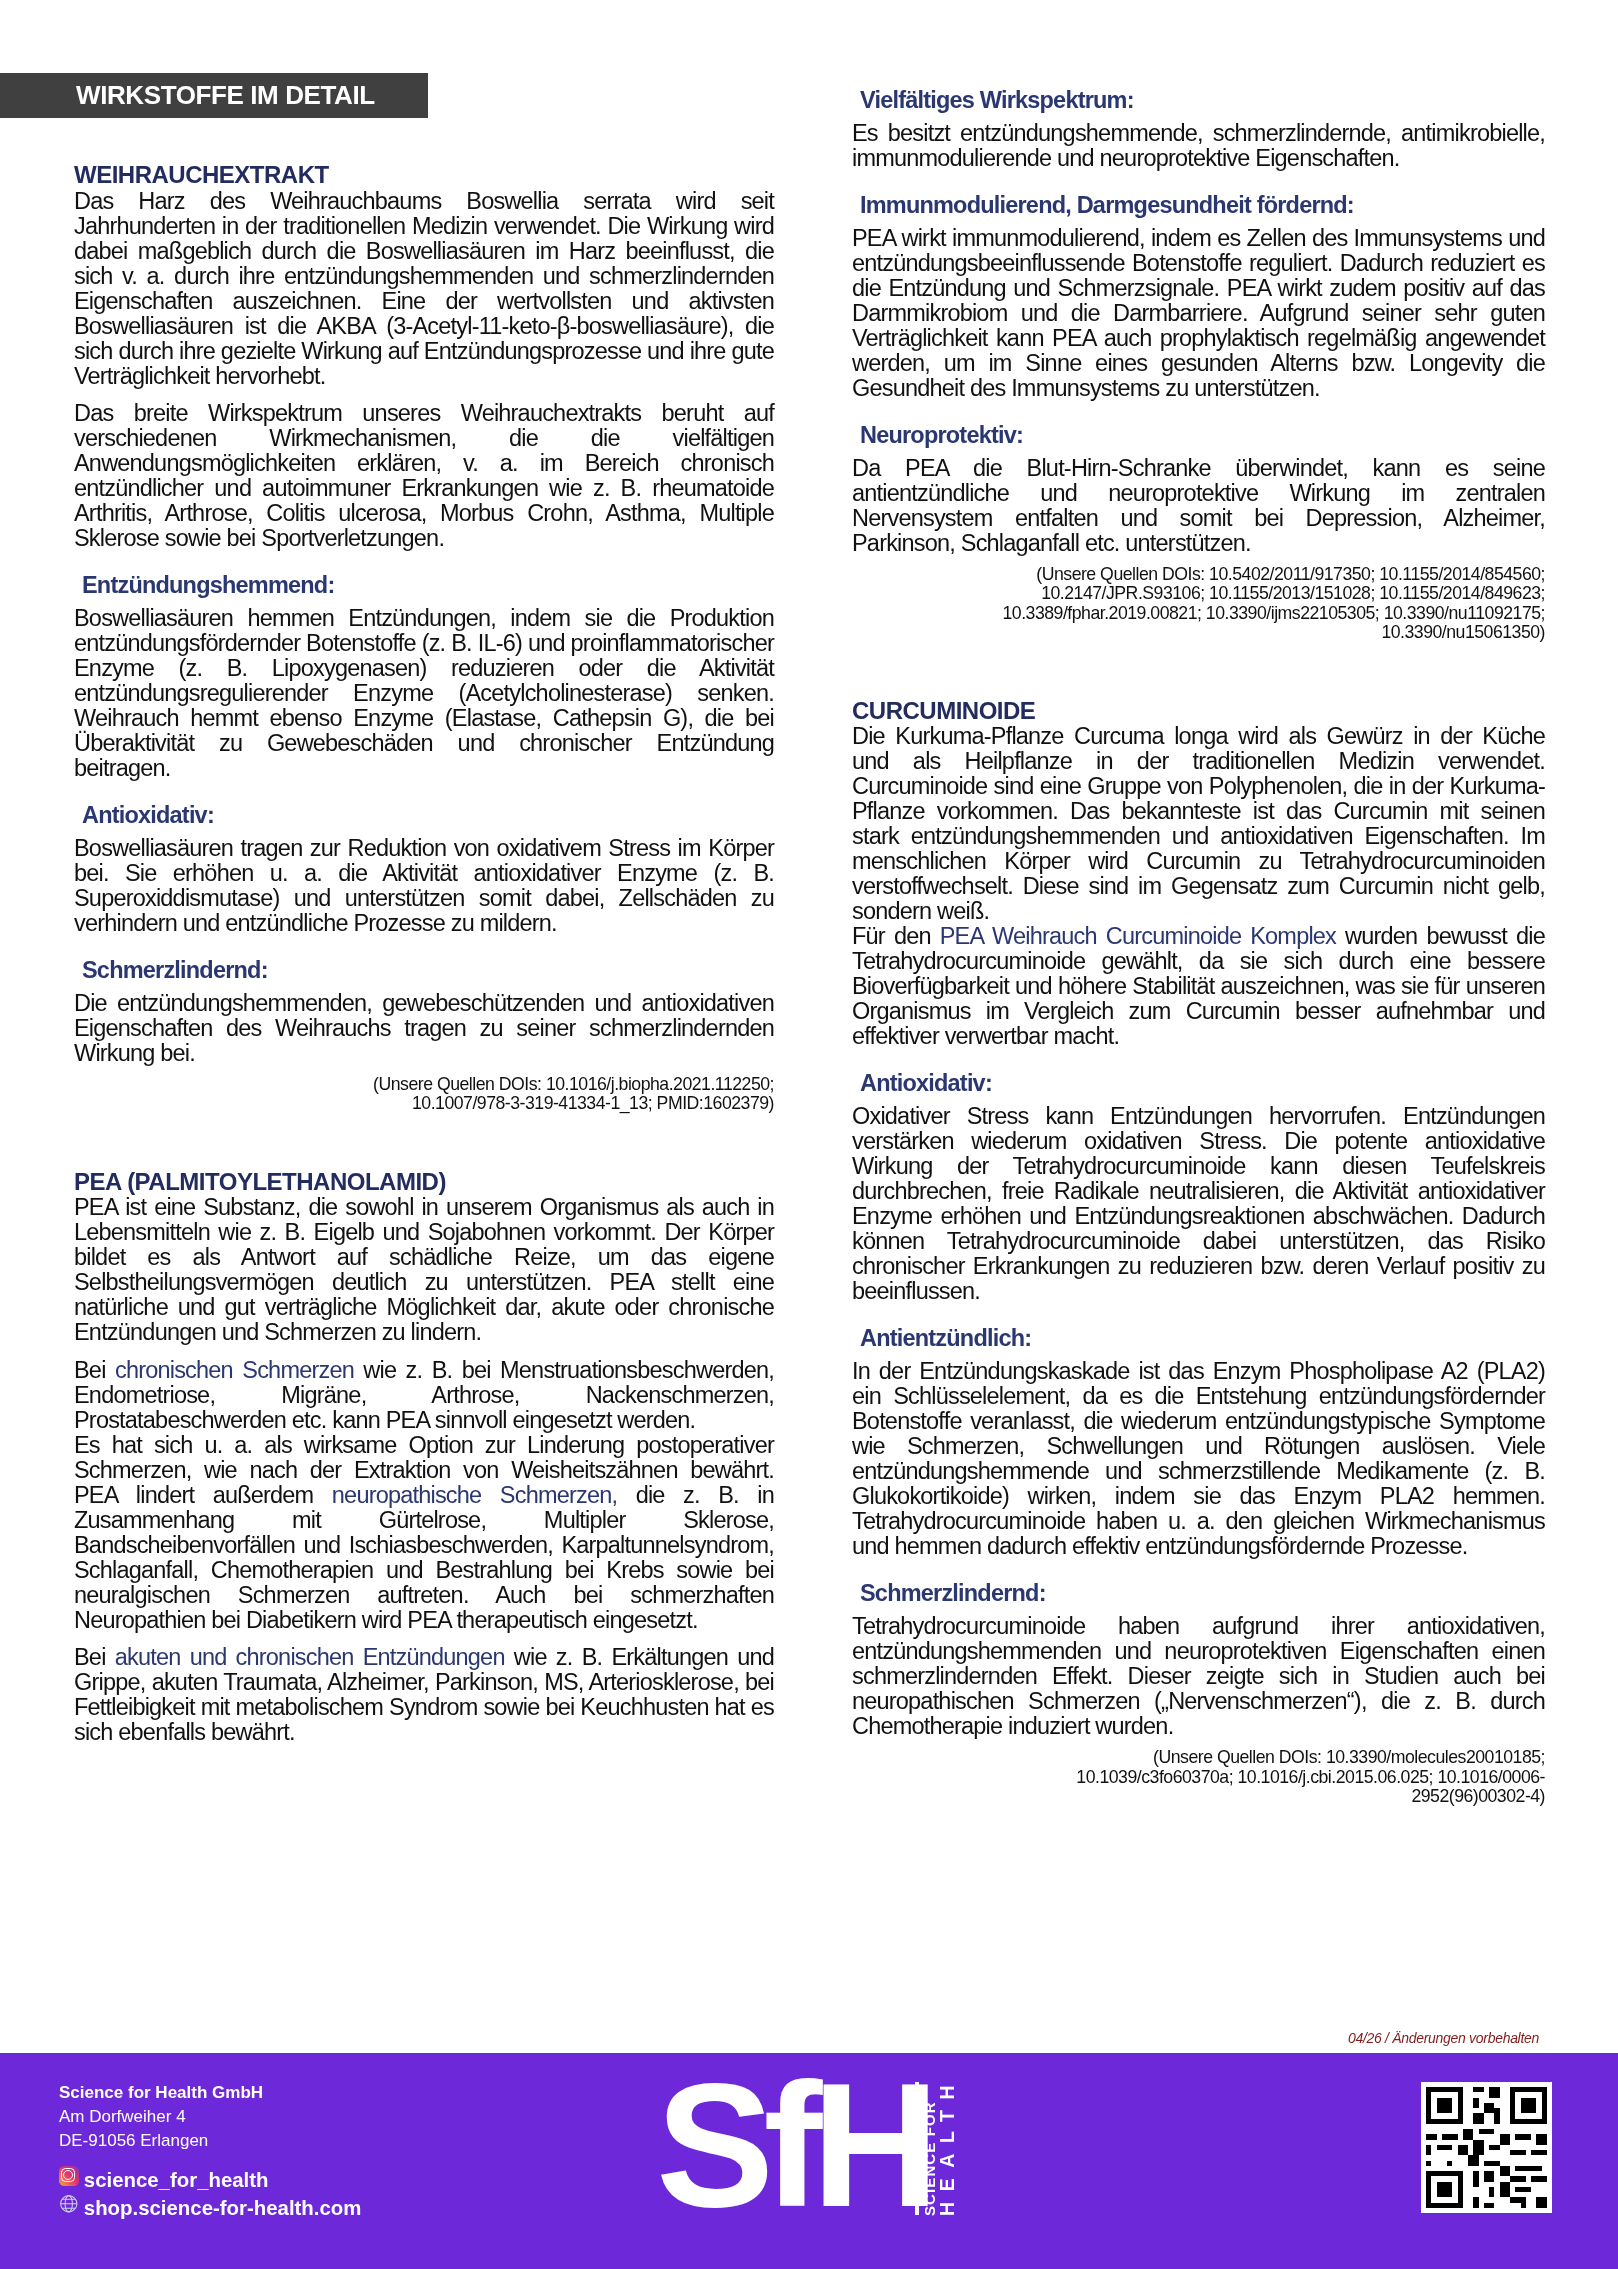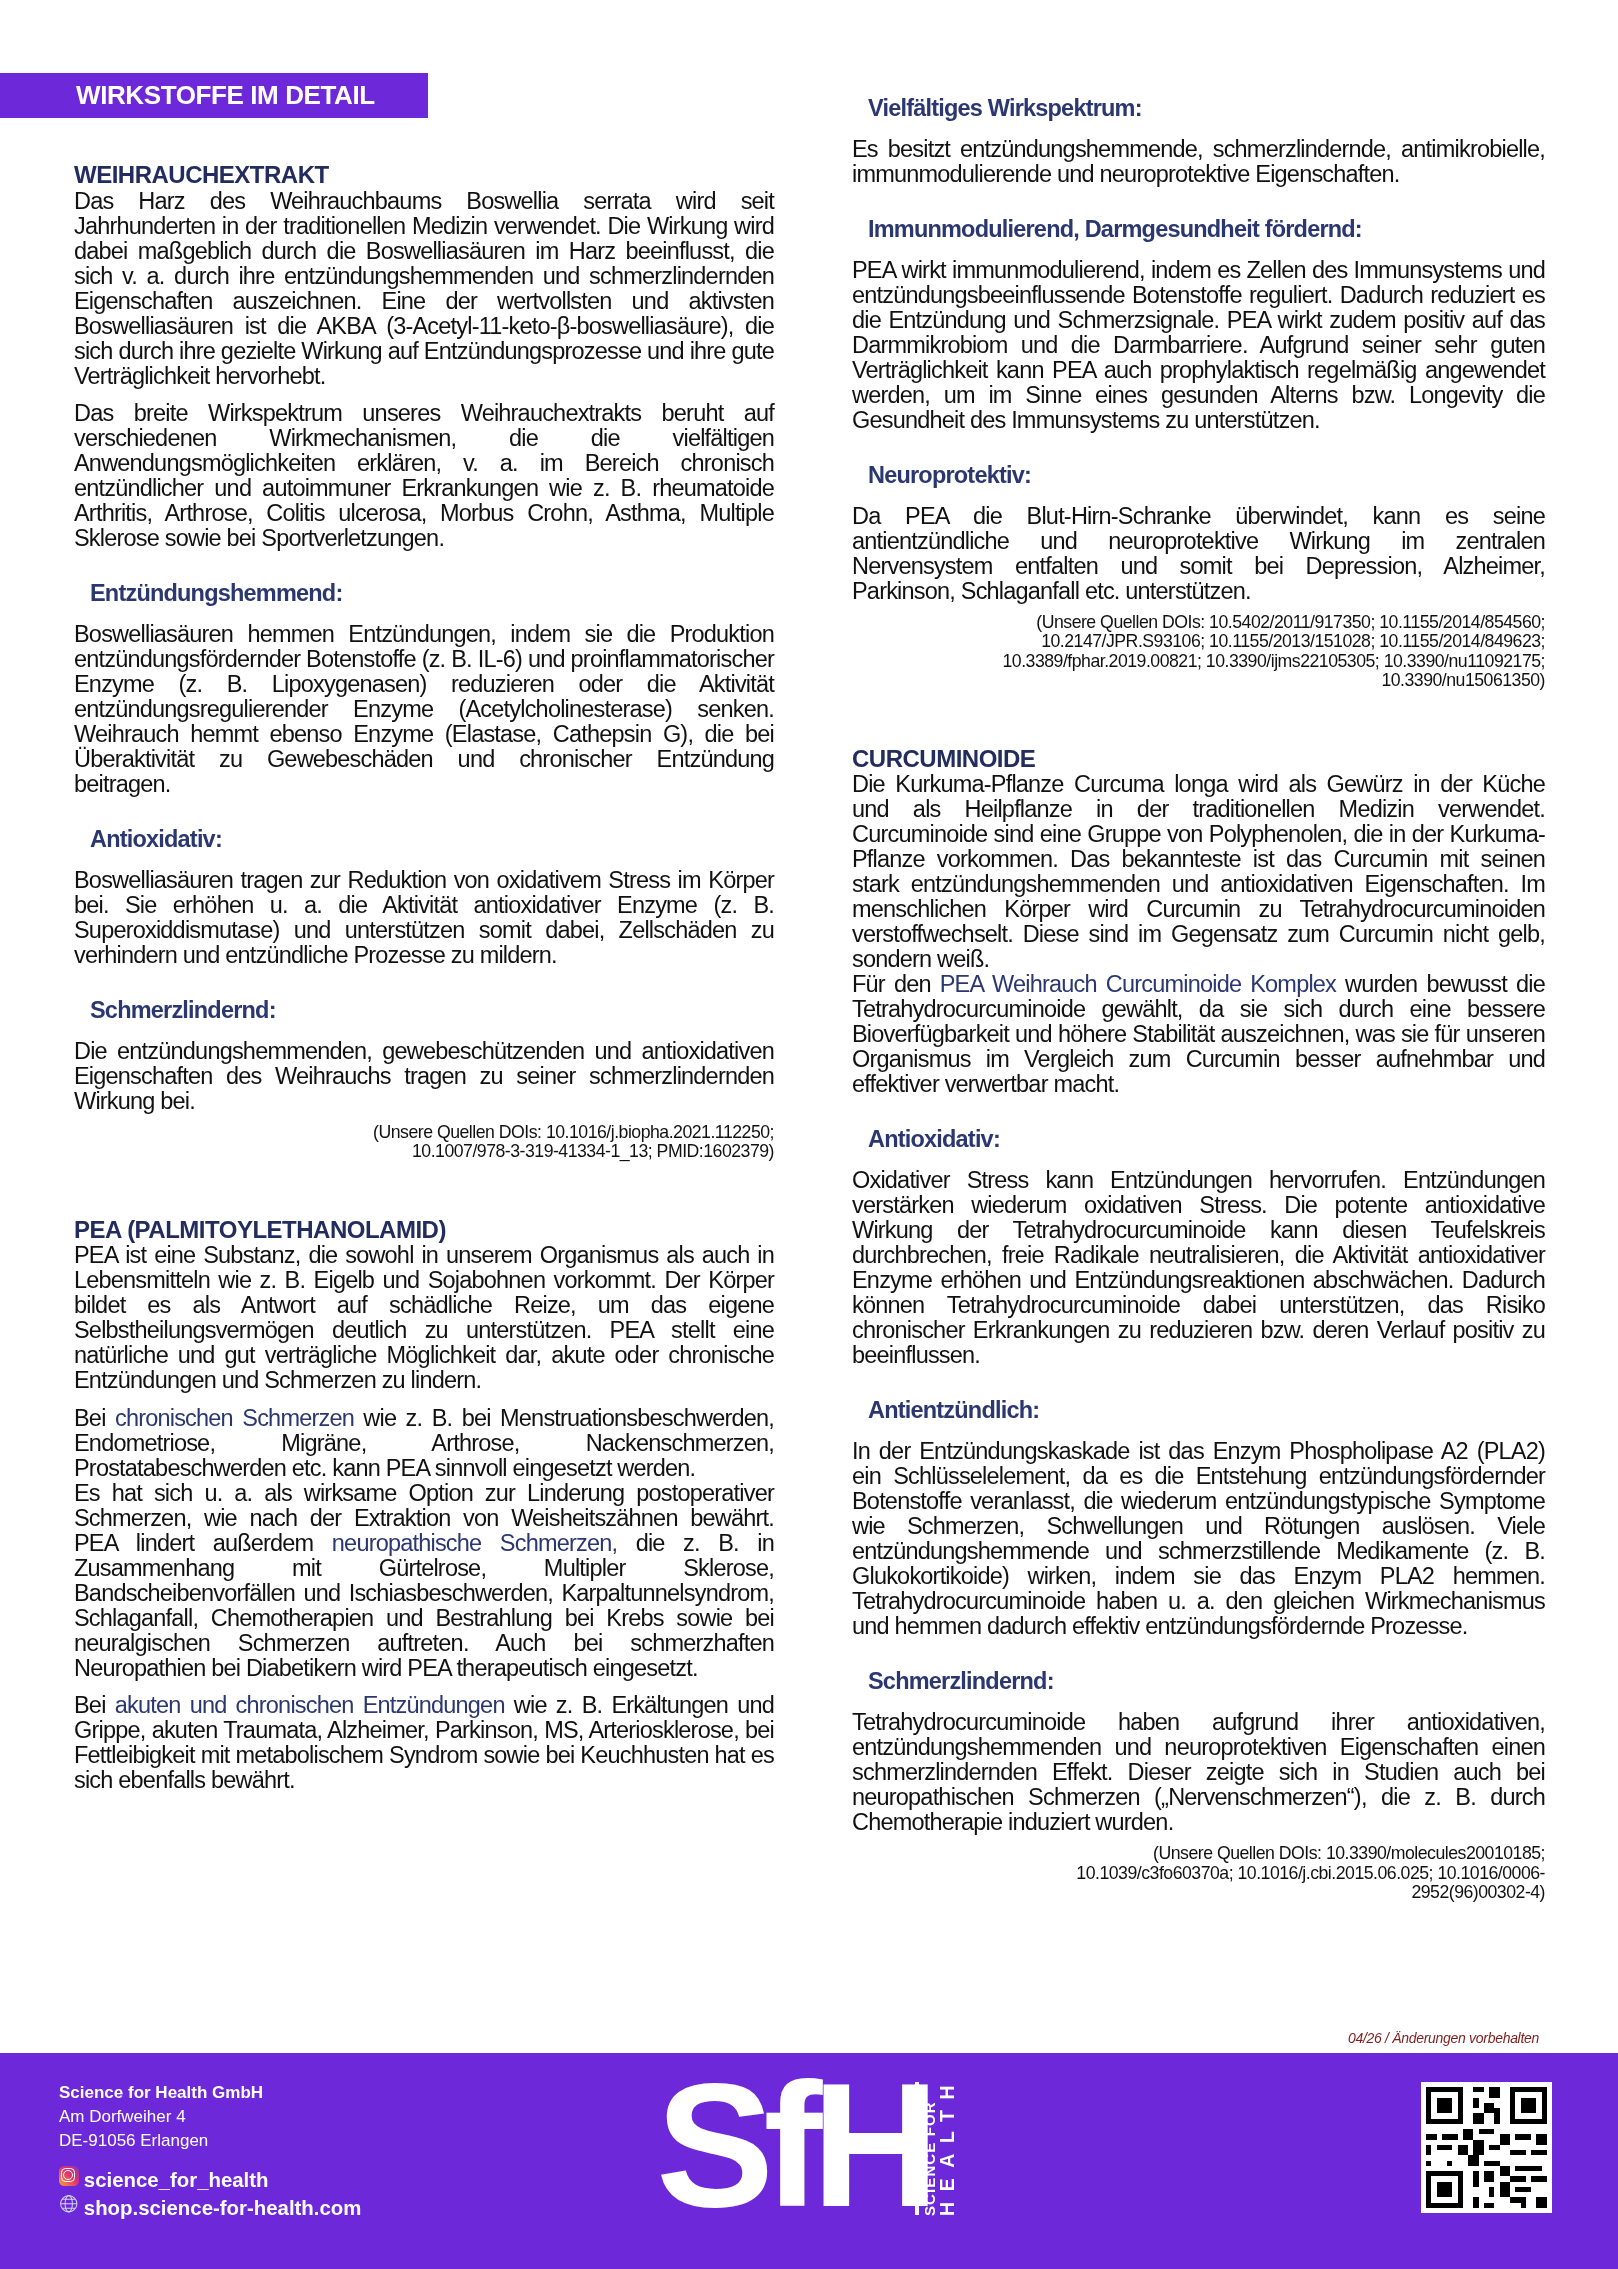--- a/index.html
+++ b/index.html
@@ -3,38 +3,38 @@
 <meta charset="utf-8">
 <style>
   html, body { margin: 0; padding: 0; }
   body {
     width: 1618px; height: 2270px; position: relative; overflow: hidden;
     background: #ffffff; color: #111111;
     font-family: "Liberation Sans", sans-serif;
   }
   .banner {
     position: absolute; left: 0; top: 73px; width: 428px; height: 45px;
-    background: #6d28d9; color: #ffffff;
+    background: #404040; color: #ffffff;
     font-weight: bold; font-size: 26px; letter-spacing: -0.4px;
     line-height: 45px; box-sizing: border-box; padding-left: 76px;
   }
   .col {
     position: absolute; top: 0;
     font-size: 23.5px; line-height: 25px;
     text-align: justify; hyphens: manual;
     letter-spacing: -0.8px; word-spacing: 0px;
   }
   .col-left { left: 74px; width: 700px; top: 162px; }
   .col-right { left: 852px; width: 693px; top: 66px; }
   .h-section {
     color: #222c5e; font-weight: bold; font-size: 24px;
     letter-spacing: -0.5px; line-height: 26.6px; margin: 0;
   }
   .h-sub {
-    color: #2b3770; font-size: 23.5px; margin: 16px; line-height: 25px;
+    color: #2b3770; font-size: 23.5px; margin: 8px; line-height: 25px;
   }
   p { margin: 0; }
   .gap-s { height: 12.4px; }
   .gap-m { height: 14px; }
   .gap-l { height: 55px; }
   .accent { color: #2b3770; }
   .refs {
     font-size: 17.7px; line-height: 19.5px; letter-spacing: -0.5px;
     text-align: right; margin-top: 8.9px;
   }

